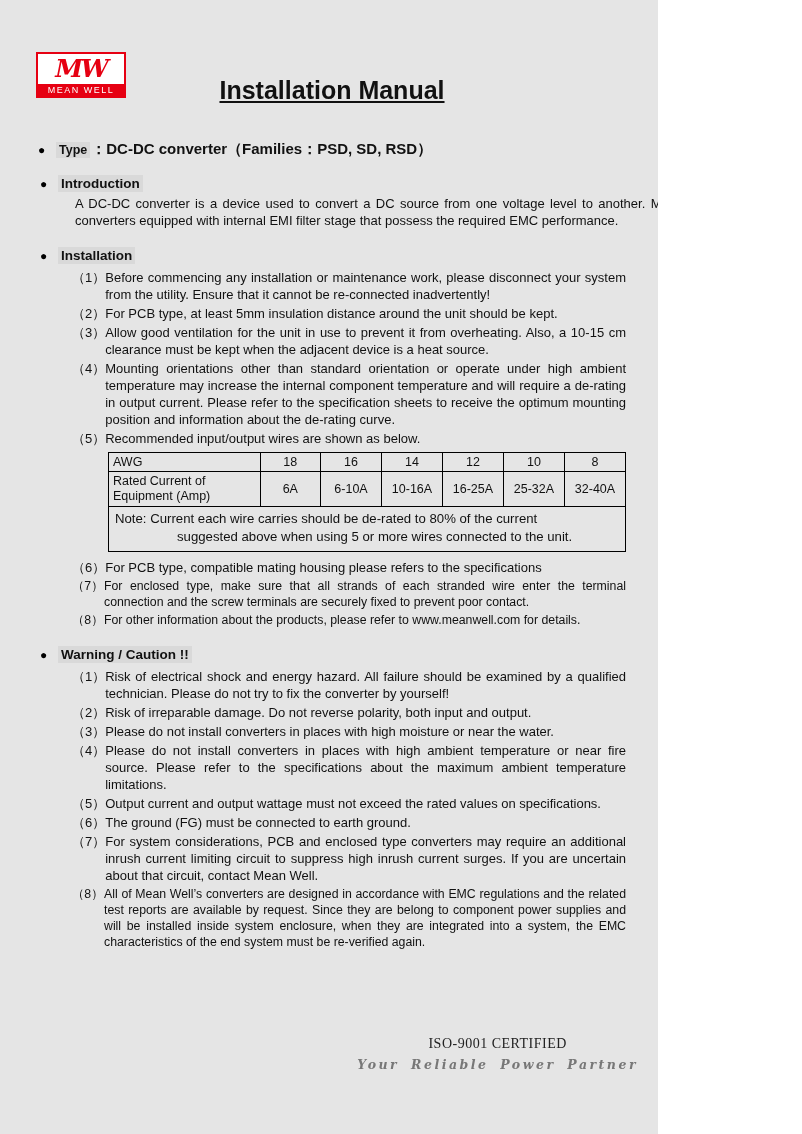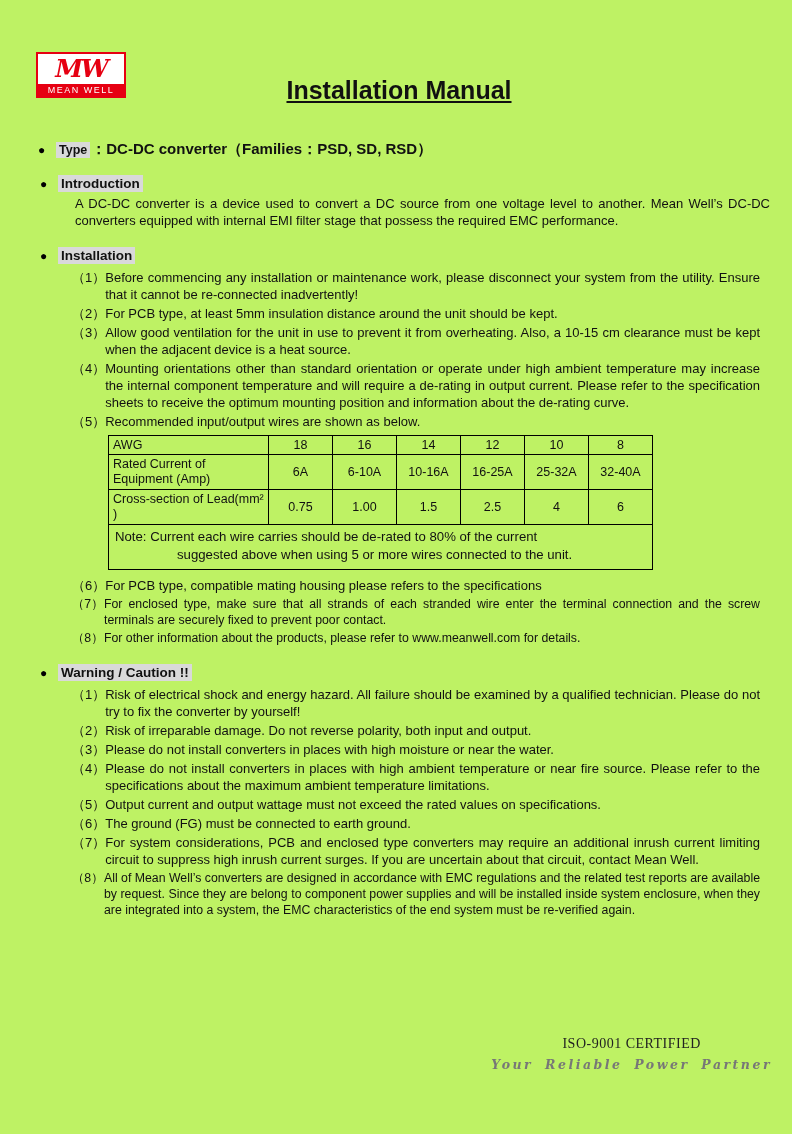--- a/index.html
+++ b/index.html
@@ -4,24 +4,24 @@
 <style>
   * { margin:0; padding:0; box-sizing:border-box; }
   html,body { background:#ffffff; }
   body {
     width:802px; height:1134px;
     font-family:"Liberation Sans", sans-serif;
     color:#111;
   }
   .page {
     position:relative;
-    width:792px; height:1134px;
+    width:658px; height:1134px;
     padding:50px 32px 0 38px;
     overflow:hidden;
-    background:#bef264;
+    background:#e5e5e5;
   }
   
   .header { position:relative; height:72px; margin-bottom:18px; }
   .logo {
     position:absolute; left:-2px; top:2px;
     width:90px; height:46px;
     border:2px solid #e60012;
     background:#fff;
     display:flex; flex-direction:column;
   }
@@ -173,29 +173,20 @@
       </tr>
       <tr class="data-row">
         <td class="col-label">Rated Current of Equipment (Amp)</td>
         <td class="val-col">6A</td>
         <td class="val-col">6-10A</td>
         <td class="val-col">10-16A</td>
         <td class="val-col">16-25A</td>
         <td class="val-col">25-32A</td>
         <td class="val-col">32-40A</td>
       </tr>
-      <tr class="data-row">
-        <td class="col-label">Cross-section of Lead(mm² )</td>
-        <td class="val-col">0.75</td>
-        <td class="val-col">1.00</td>
-        <td class="val-col">1.5</td>
-        <td class="val-col">2.5</td>
-        <td class="val-col">4</td>
-        <td class="val-col">6</td>
-      </tr>
       <tr>
         <td colspan="7" class="note-cell">
           <div>Note: Current each wire carries should be de-rated to 80% of the current</div>
           <div class="note-line2">suggested above when using 5 or more wires connected to the unit.</div>
         </td>
       </tr>
     </tbody>
       </table>
 
     <div class="items" style="margin-top:2px;">

